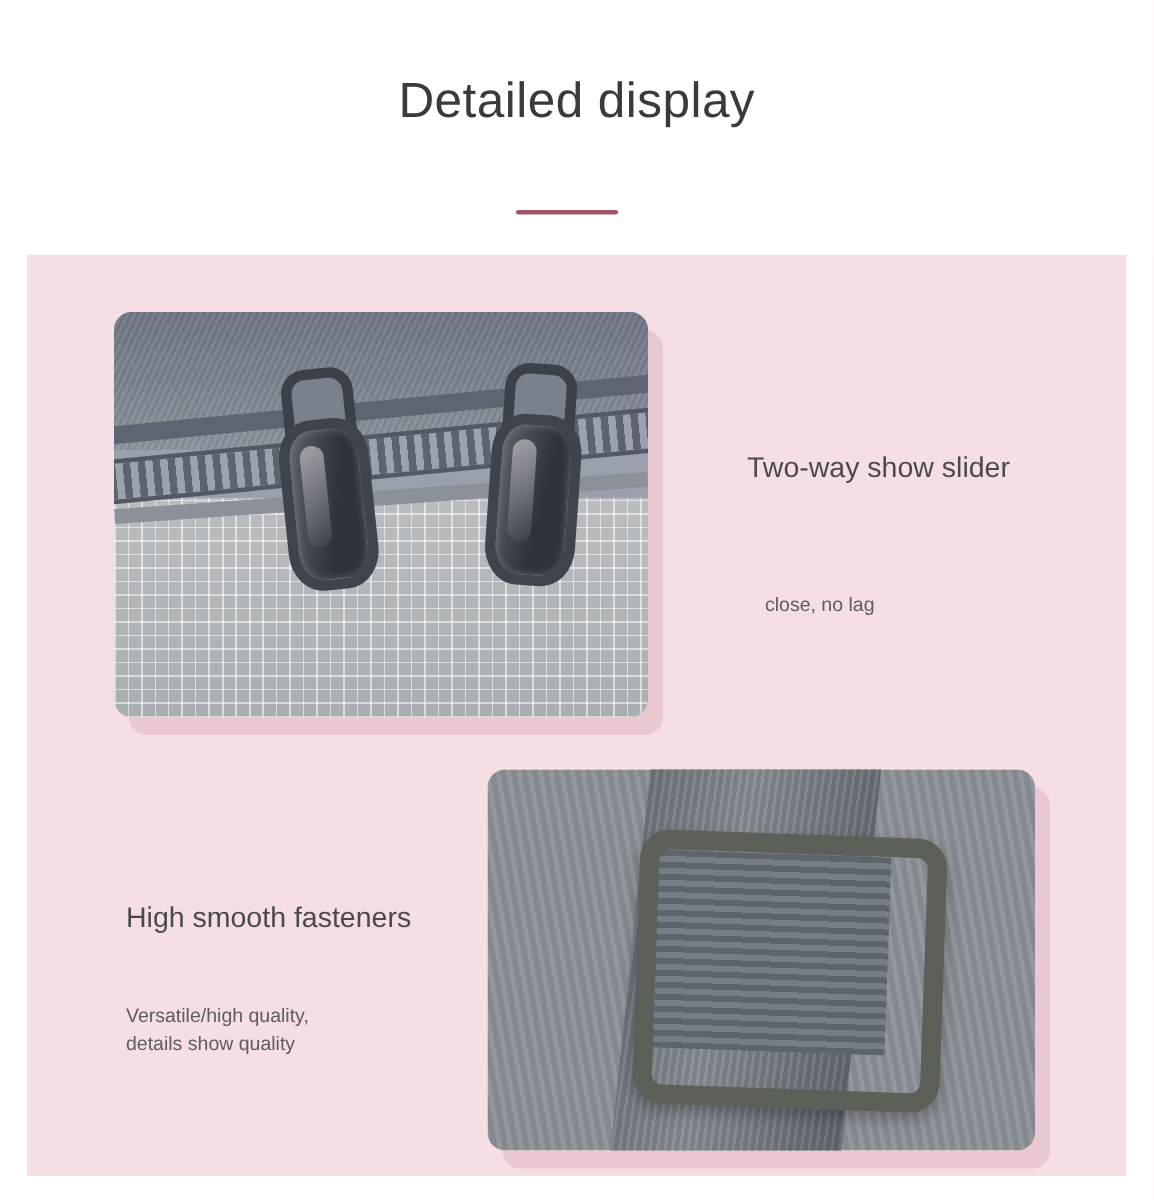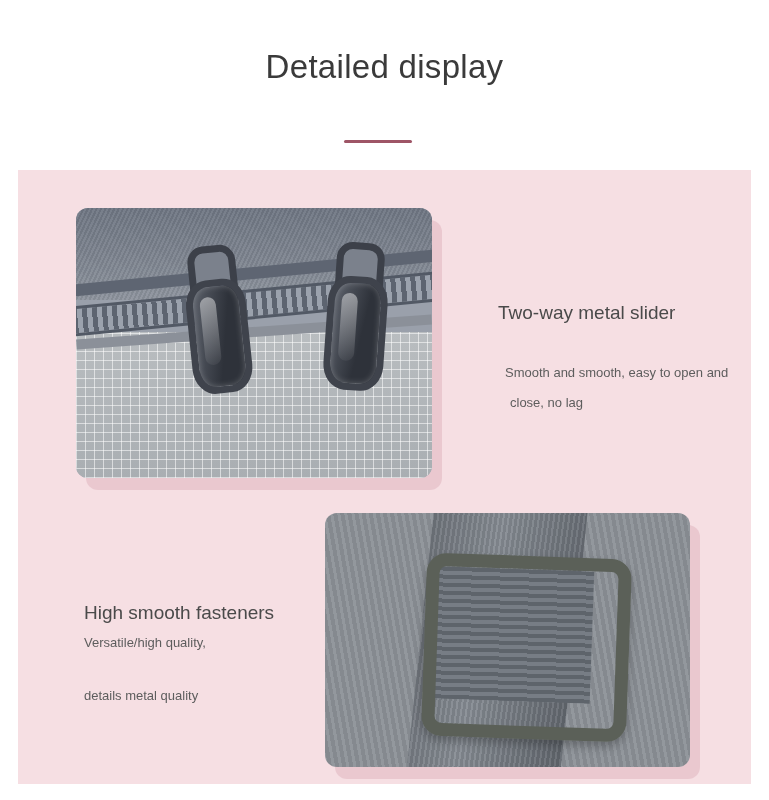--- a/index.html
+++ b/index.html
@@ -219,21 +219,21 @@
     font-size: 13px;
     color: #5d5d5d;
     line-height: 26px;
     white-space: nowrap;
   }
   #slider-title { left: 480px; top: 132px; }
   #slider-desc-1 { left: 487px; top: 190px; }
   #slider-desc-2 { left: 492px; top: 220px; }
 
   #fastener-title { left: 66px; top: 432px; }
-  #fastener-desc-1 { left: 66px; top: 460px; text-align: center; }
+  #fastener-desc-1 { left: 66px; top: 494px; text-align: center; }
   #fastener-desc-2 { left: 66px; top: 513px; }
 </style>
 </head>
 <body>
 
 <div class="page">
 
   <div class="header">
     <div class="page-title">Detailed display</div>
     <div class="title-rule"></div>
@@ -251,30 +251,29 @@
       <div class="slider" id="slider-left">
         <div class="body"></div>
         <div class="pull"></div>
       </div>
       <div class="slider" id="slider-right">
         <div class="body"></div>
         <div class="pull"></div>
       </div>
     </div>
 
-    <div class="block-title" id="slider-title">Two-way metal slider</div>
-    <div class="block-line" id="slider-desc-1">Smooth and smooth, easy to open and</div>
+    <div class="block-title" id="slider-title">Two-way show slider</div>
     <div class="block-line" id="slider-desc-2">close, no lag</div>
 
     <div class="photo-card" id="buckle-photo">
       <div class="buckle-bg"></div>
       <div class="strap-bg-tex"></div>
       <div class="strap-v"></div>
       <div class="buckle-web"></div>
       <div class="buckle-ring"></div>
     </div>
 
     <div class="block-title" id="fastener-title">High smooth fasteners</div>
     <div class="block-line" id="fastener-desc-1">Versatile/high quality,</div>
-    <div class="block-line" id="fastener-desc-2">details metal quality</div>
+    <div class="block-line" id="fastener-desc-2">details show quality</div>
 
   </div>
 </div>
 
 </body></html>

